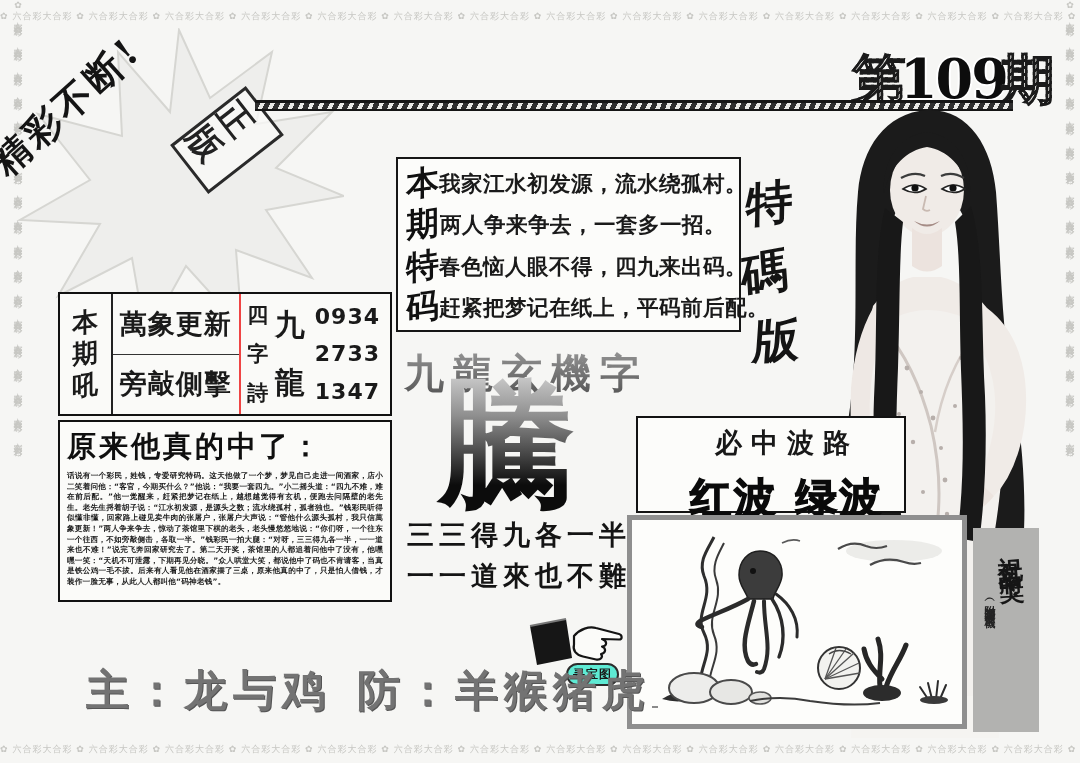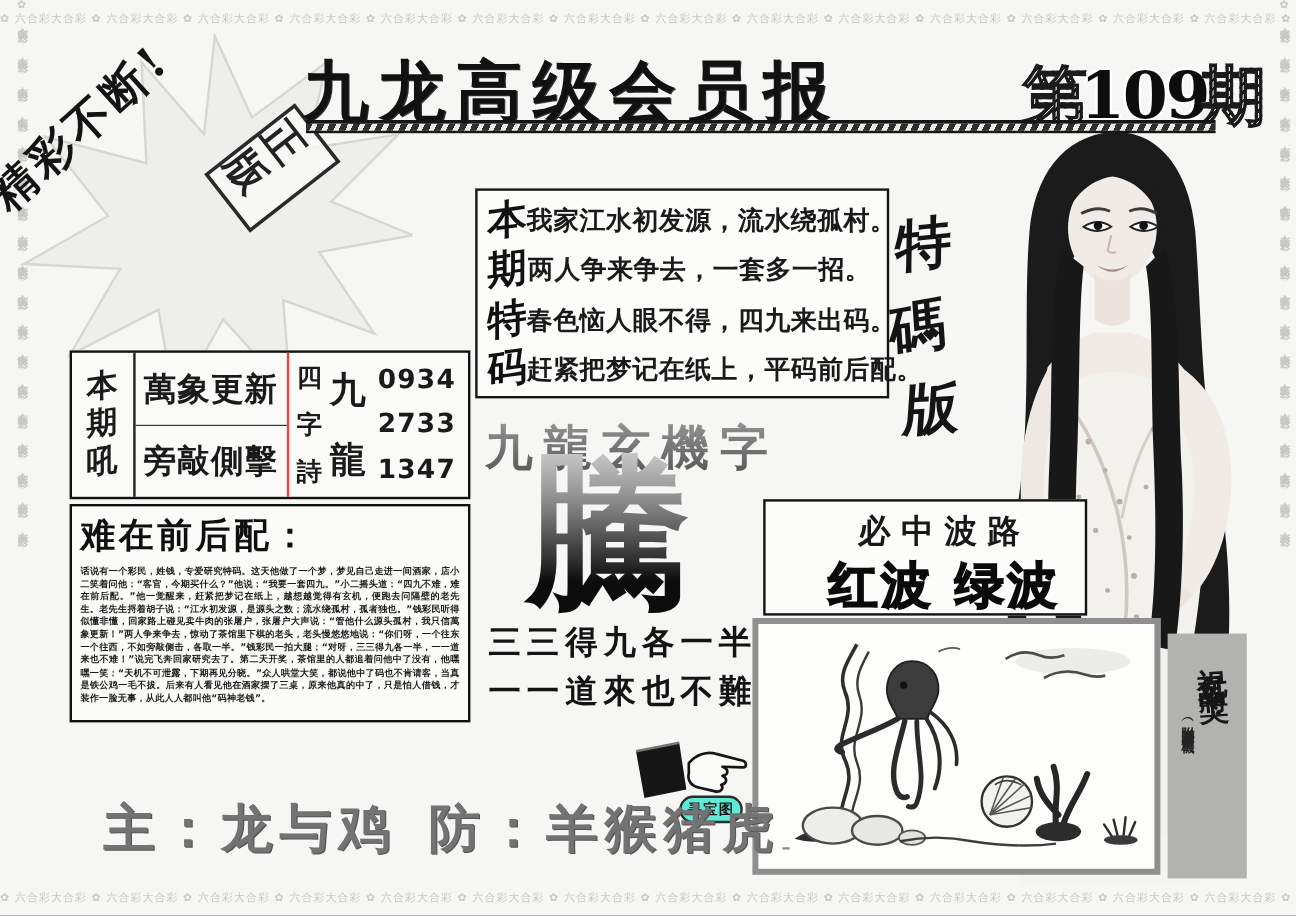--- a/index.html
+++ b/index.html
@@ -110,21 +110,21 @@
     -webkit-background-clip:text; background-clip:text; color:transparent; }
   .mys-l1 { position:absolute; left:407px; top:517px; }
   .mys-l2 { position:absolute; left:407px; top:558px;text-align:right; }
   .mys-line { font-family:"DejaVu Serif", serif; font-weight:bold; font-size:27px;
     letter-spacing:5px; color:#141414; white-space:nowrap; }
 
   
   .wave { position:absolute; left:636px; top:416px; width:270px; height:97px;
     border:2.5px solid #121212; background:#fcfcfa; text-align:center;padding-left:32px; }
   .wave-head { margin-top:7px; font-weight:bold; font-size:27px; letter-spacing:9px; color:#181818; }
-  .wave-vals { margin-top:0; font-weight:bold; font-size:41px; letter-spacing:3px;
+  .wave-vals { margin-top:10px; font-weight:bold; font-size:41px; letter-spacing:3px;
     color:#0a0a0a; -webkit-text-stroke:1.5px #0a0a0a; white-space:nowrap; }
 
   
   .picbox { position:absolute; left:627px; top:515px; width:340px; height:214px;
     border:5px solid #8f8f8f; background:#fdfdfb; }
   .picbox svg { width:100%; height:100%; display:block; }
 
   
   .blessing { position:absolute; left:973px; top:528px; width:66px; height:204px;
     background:#b2b2b0; display:flex; flex-direction:row-reverse; justify-content:center;
@@ -159,21 +159,20 @@
   <div class="b-strip b-bottom">✿ 六合彩大合彩 ✿ 六合彩大合彩 ✿ 六合彩大合彩 ✿ 六合彩大合彩 ✿ 六合彩大合彩 ✿ 六合彩大合彩 ✿ 六合彩大合彩 ✿ 六合彩大合彩 ✿ 六合彩大合彩 ✿ 六合彩大合彩 ✿ 六合彩大合彩 ✿ 六合彩大合彩 ✿ 六合彩大合彩 ✿ 六合彩大合彩 ✿ 六合彩大合彩 ✿ 六合彩大合彩 ✿ 六合彩大合彩 ✿ 六合彩大合彩 ✿ 六合彩大合彩 ✿ 六合彩大合彩 ✿ 六合彩大合彩 ✿ 六合彩大合彩 ✿ 六合彩大合彩 ✿ 六合彩大合彩 ✿ 六合彩大合彩 ✿ 六合彩大合彩 </div>
   <div class="b-strip b-left">✿ 六合彩大合彩 ✿ 六合彩大合彩 ✿ 六合彩大合彩 ✿ 六合彩大合彩 ✿ 六合彩大合彩 ✿ 六合彩大合彩 ✿ 六合彩大合彩 ✿ 六合彩大合彩 ✿ 六合彩大合彩 ✿ 六合彩大合彩 ✿ 六合彩大合彩 ✿ 六合彩大合彩 ✿ 六合彩大合彩 ✿ 六合彩大合彩 ✿ 六合彩大合彩 ✿ 六合彩大合彩 ✿ 六合彩大合彩 ✿ 六合彩大合彩 </div>
   <div class="b-strip b-right">✿ 六合彩大合彩 ✿ 六合彩大合彩 ✿ 六合彩大合彩 ✿ 六合彩大合彩 ✿ 六合彩大合彩 ✿ 六合彩大合彩 ✿ 六合彩大合彩 ✿ 六合彩大合彩 ✿ 六合彩大合彩 ✿ 六合彩大合彩 ✿ 六合彩大合彩 ✿ 六合彩大合彩 ✿ 六合彩大合彩 ✿ 六合彩大合彩 ✿ 六合彩大合彩 ✿ 六合彩大合彩 ✿ 六合彩大合彩 ✿ 六合彩大合彩 </div>
 
   <svg class="burst" viewBox="0 0 330 318">
     <polygon points="165,2 196,70 258,24 242,96 318,84 262,140 330,168 252,182 298,250 222,222 228,300 172,238 132,310 118,230 44,268 86,196 6,192 76,152 24,86 108,108 104,24 156,84" fill="#eeeeec" stroke="#d6d6d2" stroke-width="2"></polygon>
   </svg>
   <div class="burst-text">精彩不断!</div>
   <div class="stamp">正版</div>
 
-  <div class="title">九龙高级会员报</div>
   <div class="issue"><span class="hatch">第</span><span class="num">109</span><span class="hatch">期</span></div>
   <div class="divider"></div>
 
   <svg class="portrait" viewBox="0 0 272 642">
     <path d="M132 14 C90 17 67 52 63 96 C57 162 66 252 52 332 C46 370 43 412 46 448 L86 448 C81 362 84 300 86 258 L86 178 C90 148 95 128 101 116 C119 129 149 129 165 114 C175 131 180 154 182 184 L182 262 C184 310 189 372 186 452 L228 452 C232 402 227 340 219 298 C206 238 206 160 201 96 C197 50 173 12 132 14 Z" fill="#1b1b1b"></path>
     <ellipse cx="132" cy="94" rx="37" ry="46" fill="#f0ebe7"></ellipse>
     <path d="M132 36 C100 40 87 70 89 97 C95 70 112 54 132 51 C152 54 169 70 175 97 C177 70 164 40 132 36 Z" fill="#1b1b1b"></path>
     <path d="M106 82 q13 -7 24 -2" stroke="#3b3b3b" stroke-width="2.4" fill="none"></path>
     <path d="M146 80 q11 -5 23 2" stroke="#3b3b3b" stroke-width="2.4" fill="none"></path>
     <path d="M108 93 q12 -8 23 0 q-11 7 -23 0 z" fill="#fff" stroke="#232323" stroke-width="1.6"></path>
@@ -268,21 +267,21 @@
           </div>
         <div class="tt-numrow">
             <span>13</span>
             <span>47</span>
           </div>
       </div>
     </div>
   </div>
 
   <div class="humor">
-    <div class="humor-title">难在前后配：</div>
+    <div class="humor-title">原来他真的中了：</div>
     <div class="humor-body">话说有一个彩民，姓钱，专爱研究特码。这天他做了一个梦，梦见自己走进一间酒家，店小二笑着问他：“客官，今期买什么？”他说：“我要一套四九。”小二摇头道：“四九不难，难在前后配。”他一觉醒来，赶紧把梦记在纸上，越想越觉得有玄机，便跑去问隔壁的老先生。老先生捋着胡子说：“江水初发源，是源头之数；流水绕孤村，孤者独也。”钱彩民听得似懂非懂，回家路上碰见卖牛肉的张屠户，张屠户大声说：“管他什么源头孤村，我只信萬象更新！”两人争来争去，惊动了茶馆里下棋的老头，老头慢悠悠地说：“你们呀，一个往东一个往西，不如旁敲侧击，各取一半。”钱彩民一拍大腿：“对呀，三三得九各一半，一一道来也不难！”说完飞奔回家研究去了。第二天开奖，茶馆里的人都追着问他中了没有，他嘿嘿一笑：“天机不可泄露，下期再见分晓。”众人哄堂大笑，都说他中了码也不肯请客，当真是铁公鸡一毛不拔。后来有人看见他在酒家摆了三桌，原来他真的中了，只是怕人借钱，才装作一脸无事，从此人人都叫他“码神老钱”。</div>
   </div>
 
   <div class="mys-head">九龍玄機字</div>
   <div class="mys-char">騰</div>
   <div class="mys-line mys-l1">三三得九各一半</div>
   <div class="mys-line mys-l2">一一道來也不難</div>
 
   <div class="wave">
     <div class="wave-head">必中波路</div>

